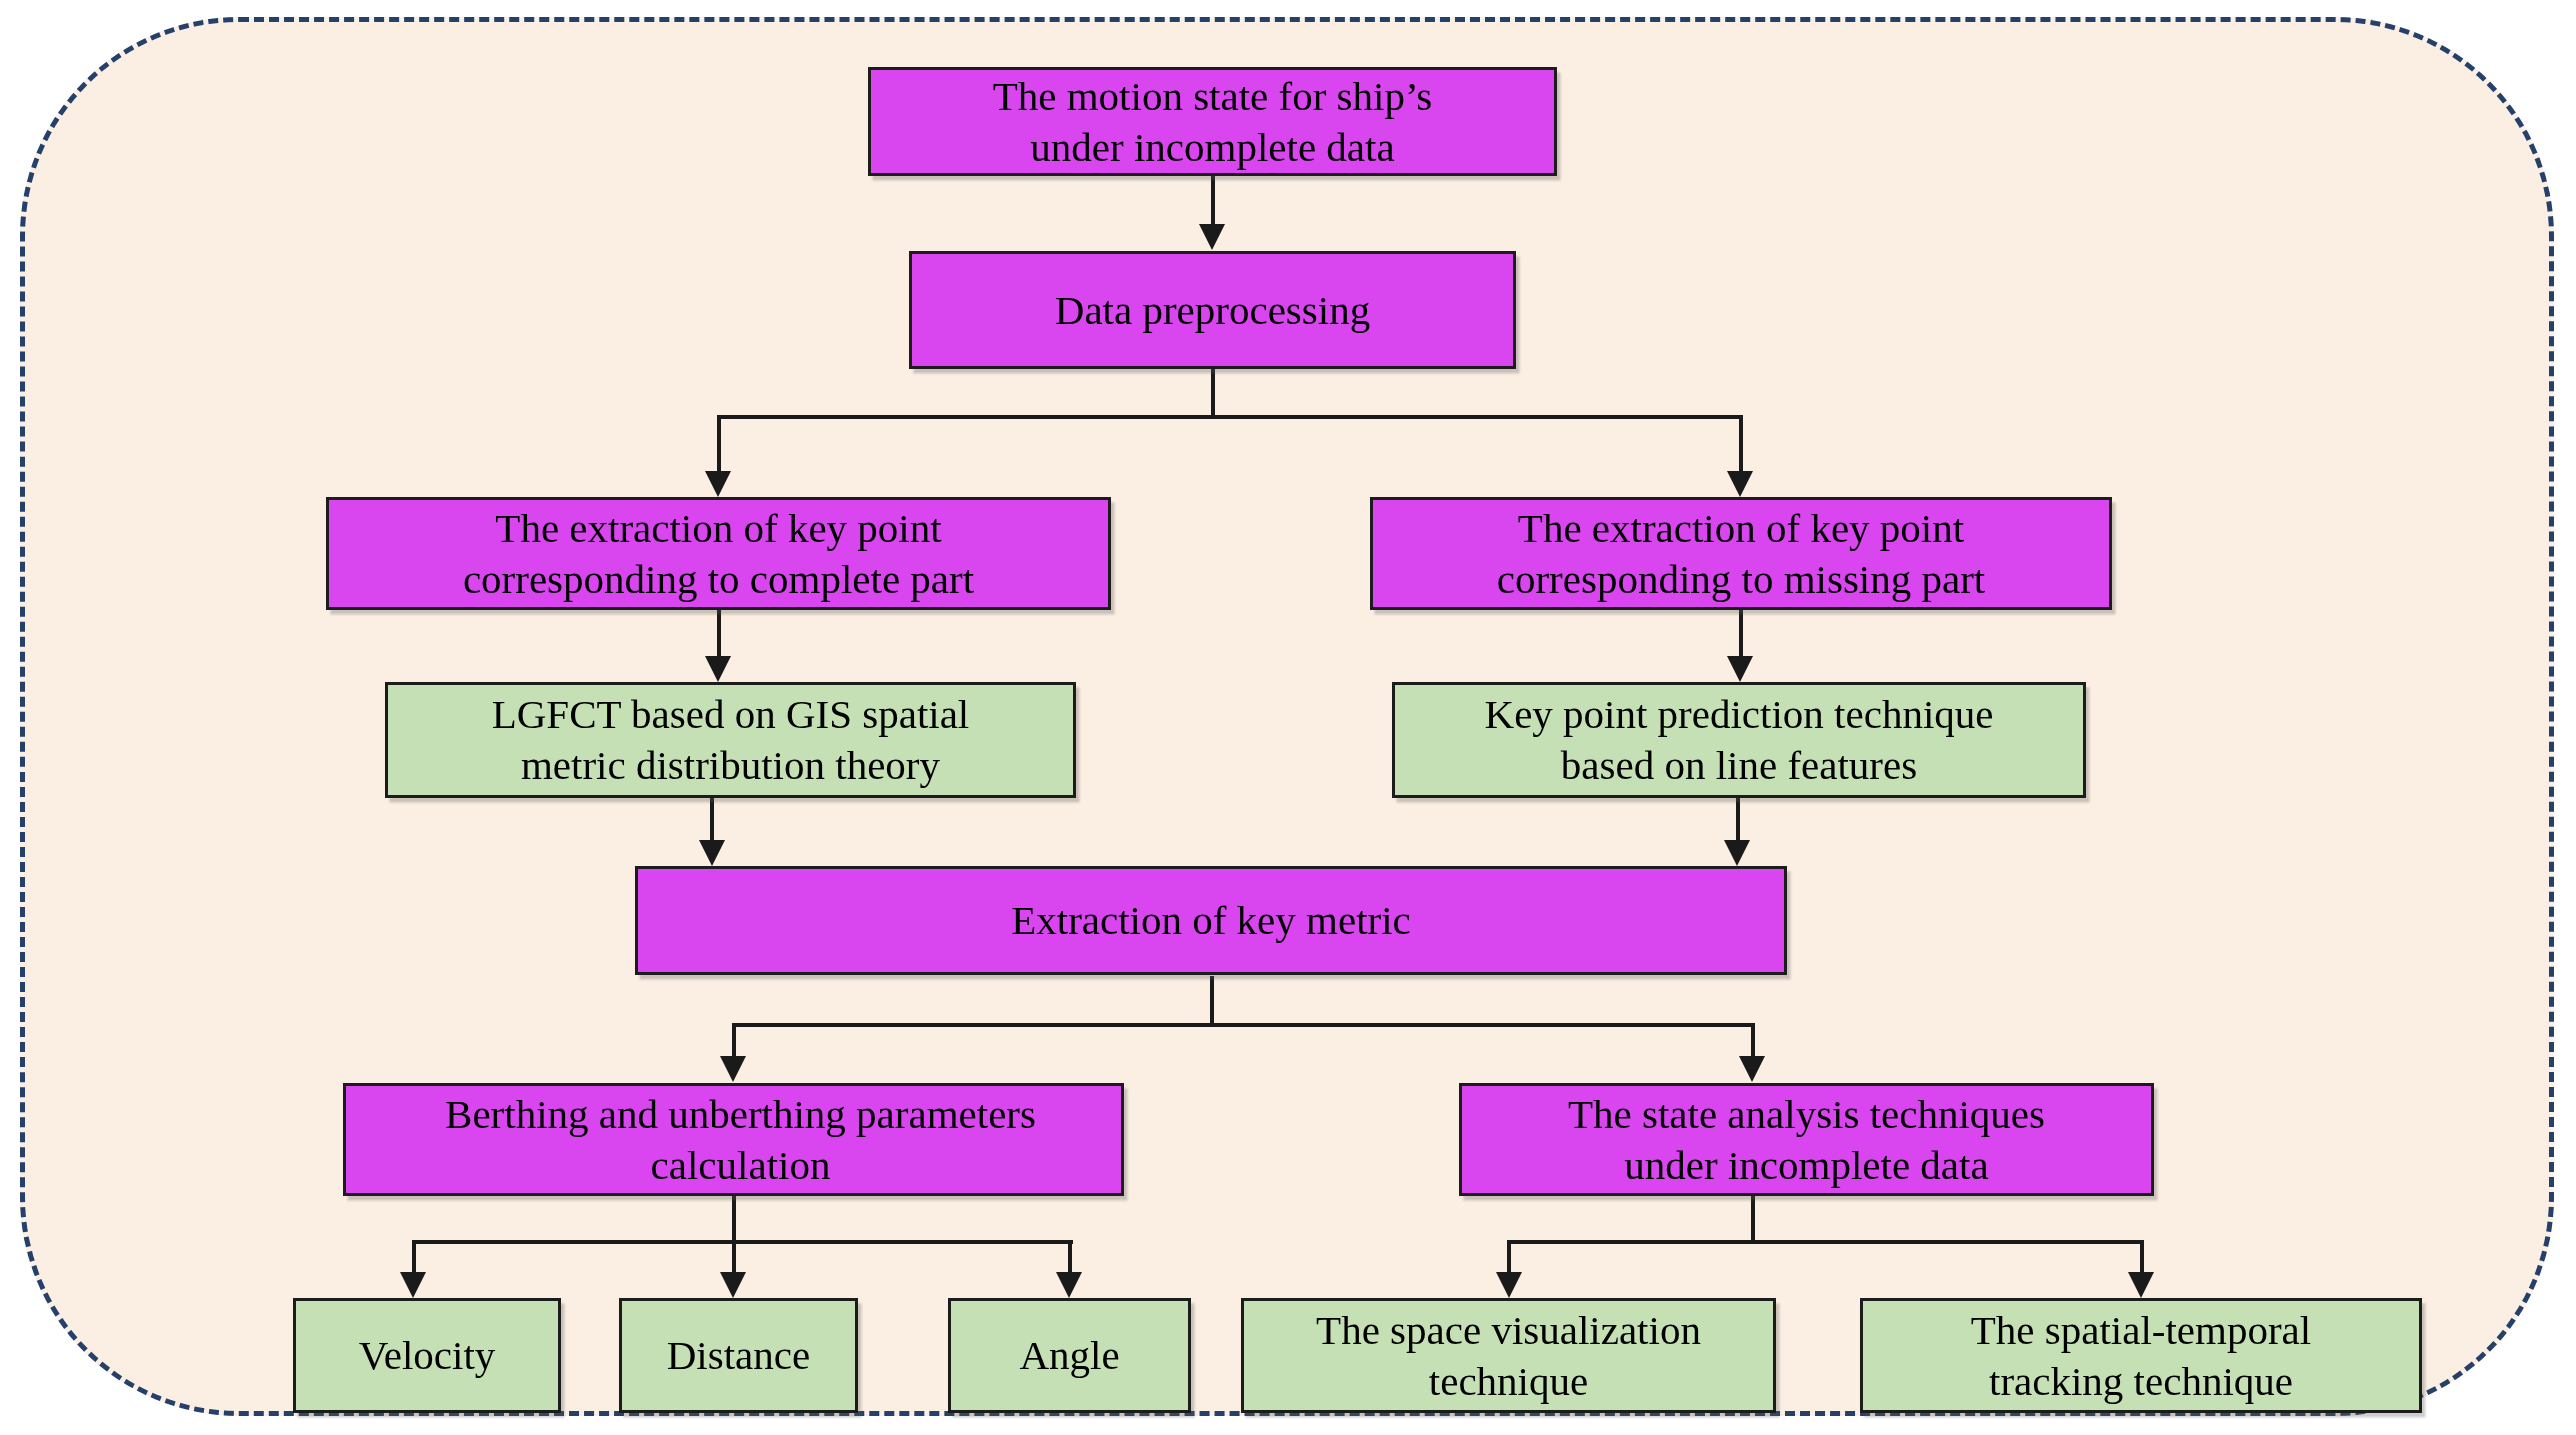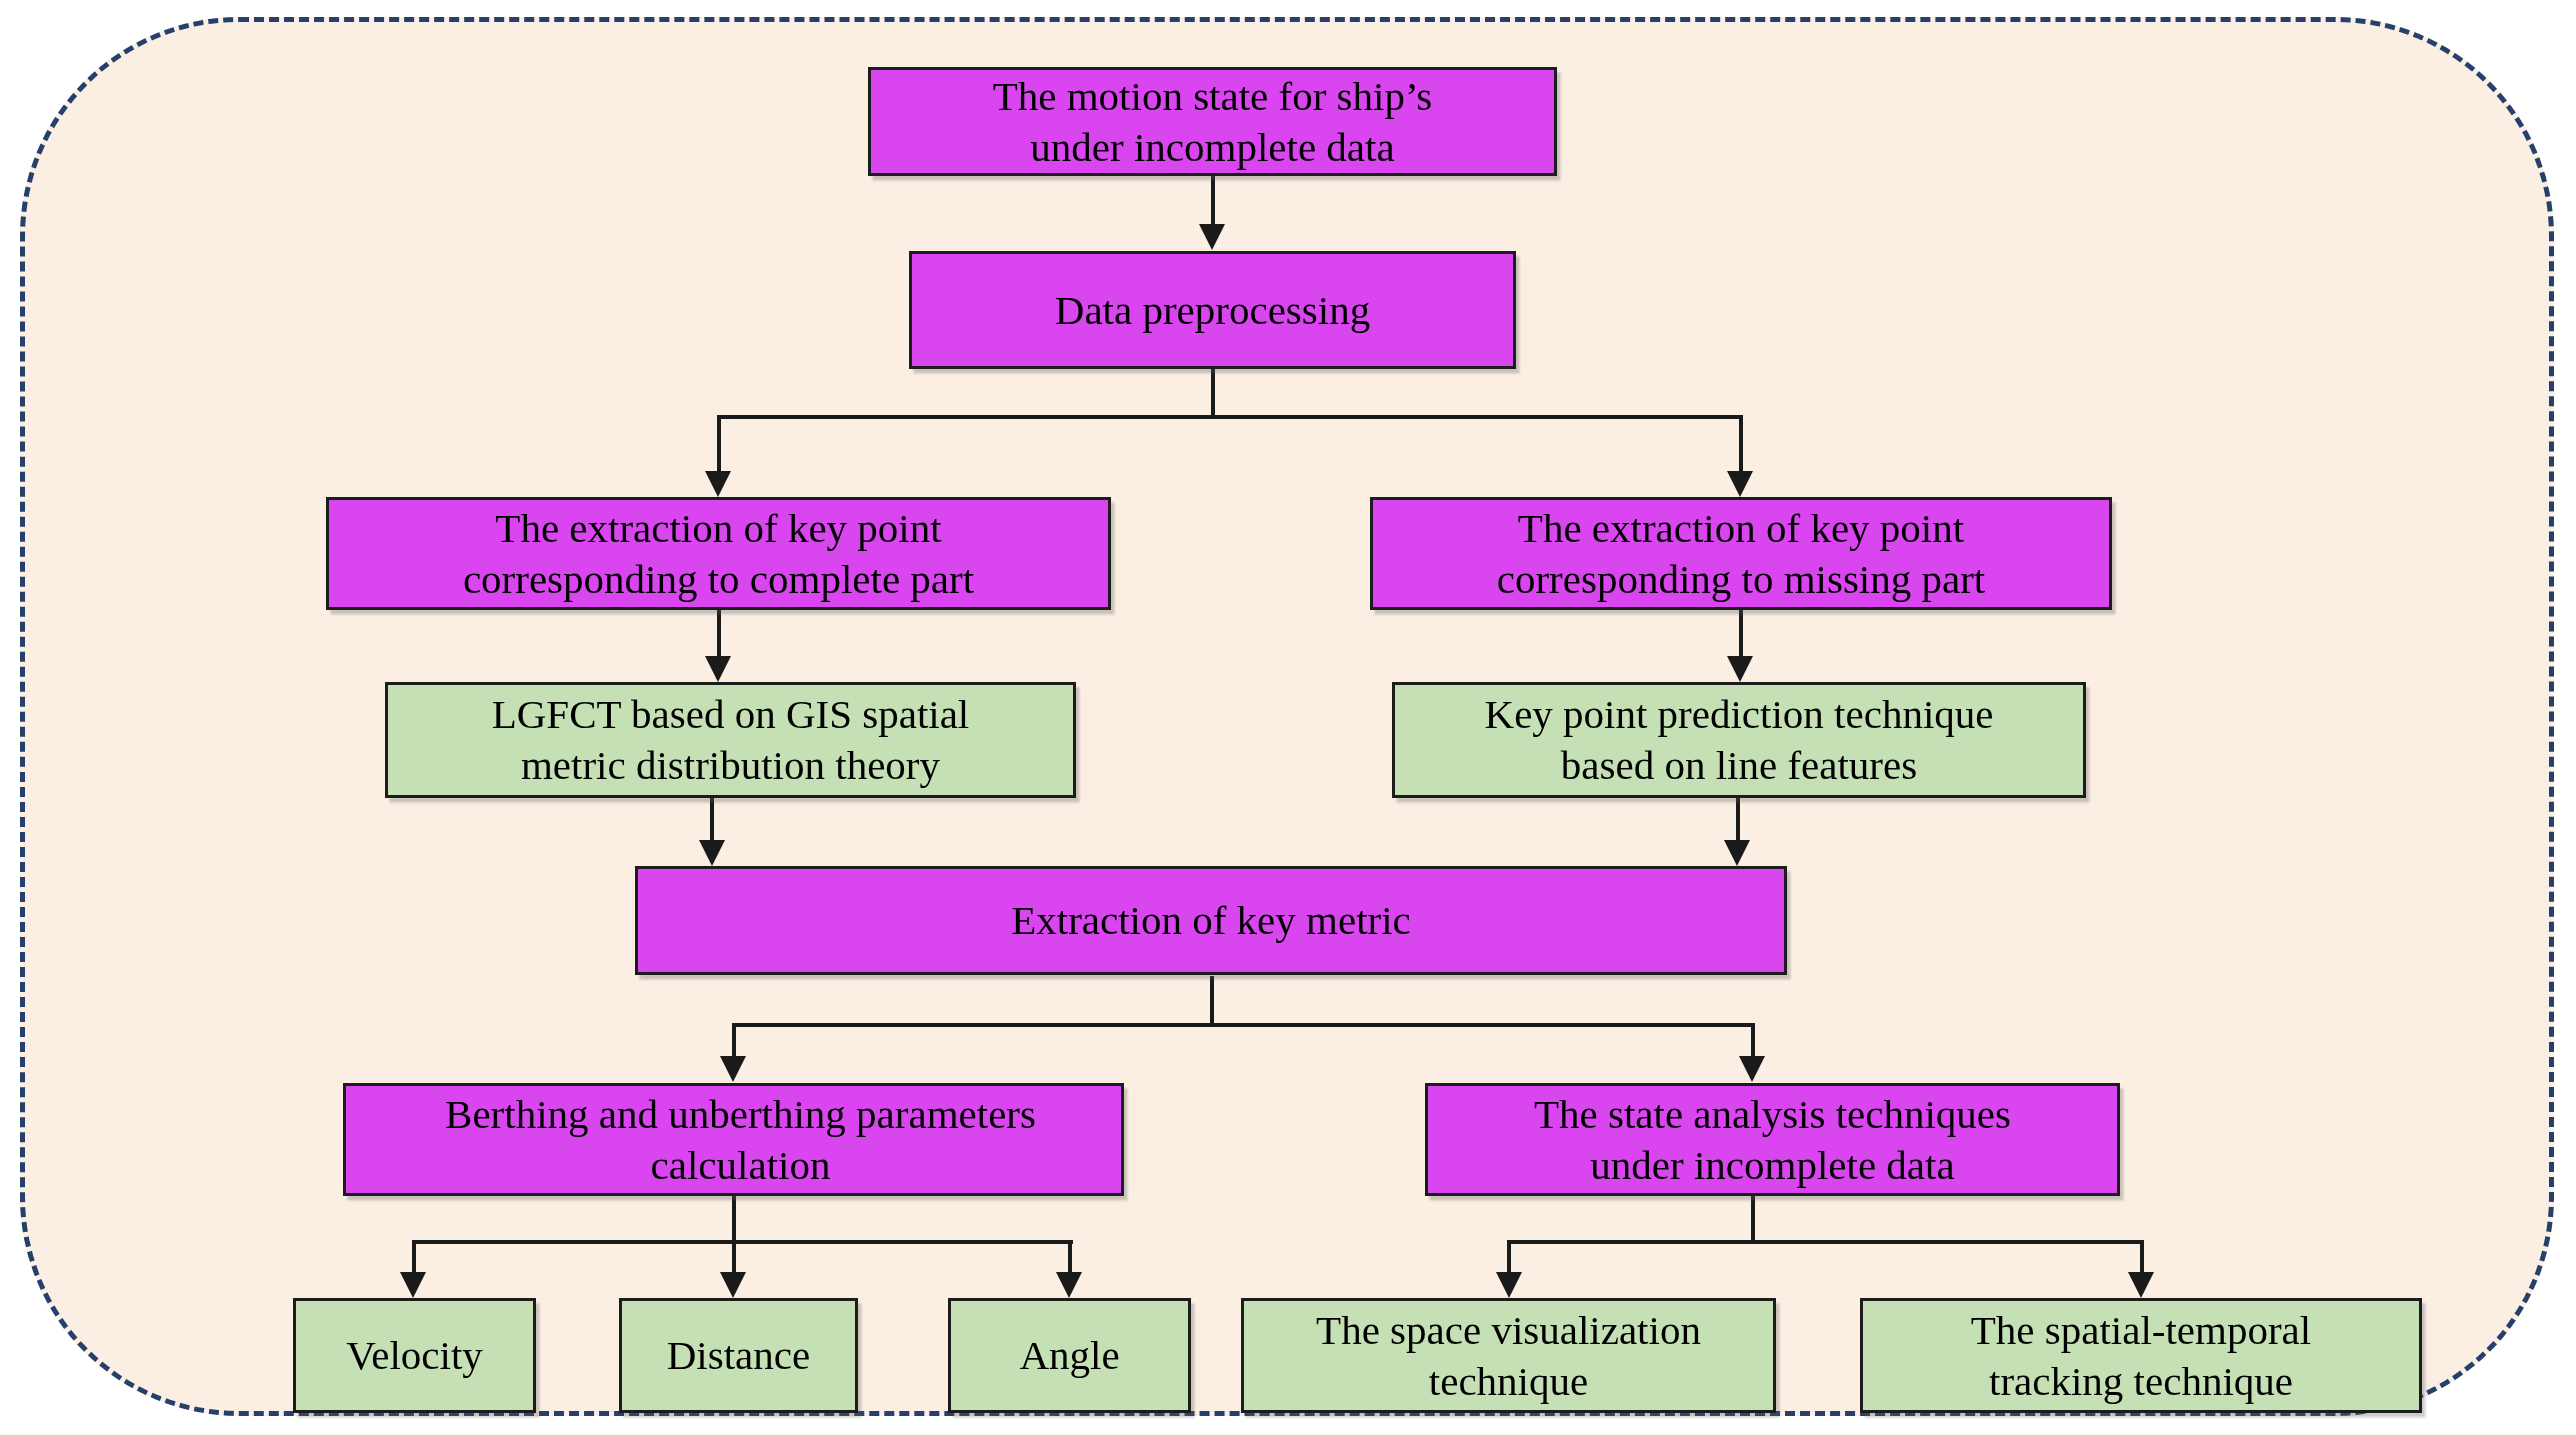--- a/index.html
+++ b/index.html
@@ -59,22 +59,22 @@
   }
   
   #n-motion-state         { left:868px; top:67px;   width:689px;  height:109px; }
   #n-data-preprocessing   { left:909px; top:251px;  width:607px;  height:118px; }
   #n-extract-complete     { left:326px;  top:497px;  width:785px; height:113px; }
   #n-extract-missing      { left:1370px; top:497px;  width:742px;  height:113px; }
   #n-lgfct                { left:347px;  top:682px;  width:691px;  height:116px;margin-left:38px; }
   #n-keypoint-prediction  { left:1392px; top:682px;  width:694px;  height:116px;justify-content:center; }
   #n-extraction-keypoints { left:635px;  top:866px; width:1152px; height:109px; }
   #n-berthing             { left:343px;  top:1083px; width:781px; height:113px;padding-left:14px; }
-  #n-state-analysis       { left:1425px; top:1083px; width:695px;  height:113px; }
-  #n-velocity             { left:293px;  top:1298px; width:243px;  height:115px; }
+  #n-state-analysis       { left:1459px; top:1083px; width:695px;  height:113px; }
+  #n-velocity             { left:293px;  top:1298px; width:268px;  height:115px; }
   #n-distance             { left:619px;  top:1298px; width:239px;  height:115px; }
   #n-angle                { left:948px; top:1298px; width:243px;  height:115px; }
   #n-space-visualization  { left:1241px; top:1298px; width:535px;  height:115px; }
   #n-spatial-temporal     { left:1860px; top:1298px; width:562px;  height:115px; }
 </style>
 </head>
 <body>
 
 <div id="stage">
 

